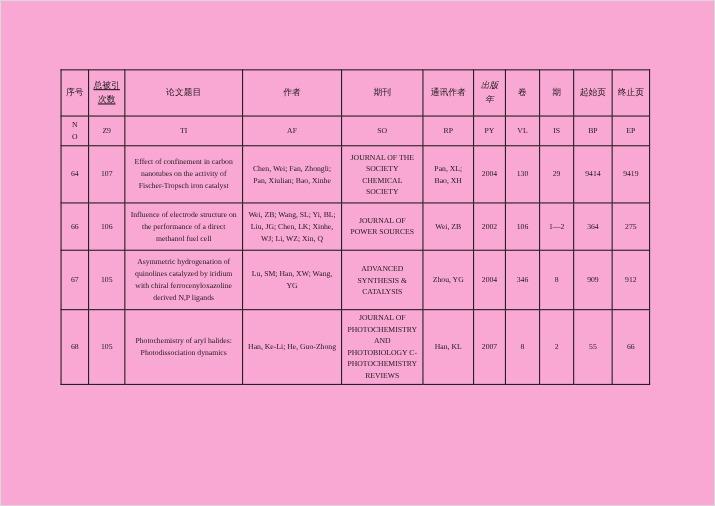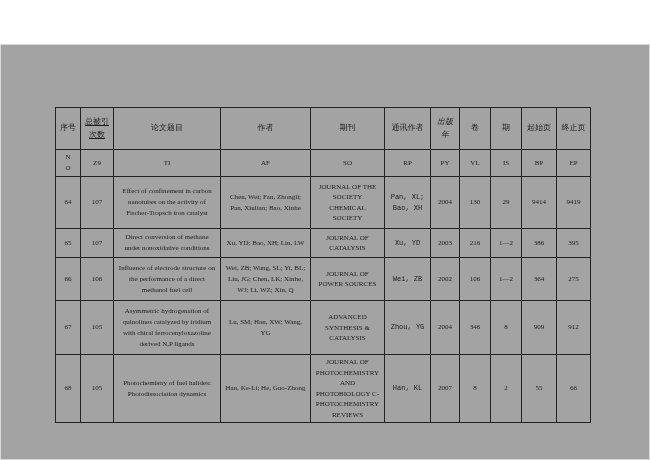--- a/index.html
+++ b/index.html
@@ -7,23 +7,22 @@
   body {
     background: #ffffff;
     font-family: "Liberation Serif", "DejaVu Serif", serif;
     color: #1c1c1c;
     position: relative;
     overflow: hidden;
   }
   .page {
     position: absolute;
     inset: 0;
-    background: #a3a3a3;
+    background: #f9a8d4;
     box-shadow: inset 0 0 0 1px #d9d9d9;
-    margin-top: 44px;
   }
   table.cite {
     position: absolute;
     left: 55px;
     top: 63px;
     width: 536px;
     border-collapse: collapse;
     table-layout: fixed;
     font-size: 7px;
     line-height: 1.6;
@@ -50,21 +49,21 @@
   col.c-py  { width: 29px; }
   col.c-vl  { width: 31px; }
   col.c-is  { width: 31px; }
   col.c-bp  { width: 35px; }
   col.c-ep  { width: 34px; }
   th.h-no, td.d-no { padding: 2px 6px; }
   th.h-z9 { padding: 2px 7px; text-decoration: underline; }
   th.h-py { padding: 2px 5px; font-style: italic; }
   td.d-ti, td.d-af { text-align: left; padding: 3px 6px; }
   td.d-so { padding: 2px 8px; line-height: 1.5; }
-  td.d-rp { padding: 2px 4px; font-family: Liberation Mono, monospace; }
+  td.d-rp { padding: 2px 4px; }
   tr.r64 td { height: 52px; }
   tr.r65 td { height: 29px; }
   tr.r66 td { height: 43px; }
   tr.r67 td { height: 54px; }
   tr.r68 td { height: 64px; }
   .page-number {
     position: absolute;
     left: 0;
     right: 0;
     top: 399px;
@@ -130,33 +129,20 @@
       <td class="d-af">Chen, Wei; Fan, Zhongli; Pan, Xiulian; Bao, Xinhe</td>
       <td class="d-so">JOURNAL OF THE SOCIETY CHEMICAL SOCIETY</td>
       <td class="d-rp">Pan, XL; Bao, XH</td>
       <td>2004</td>
       <td>130</td>
       <td>29</td>
       <td>9414</td>
       <td>9419</td>
     </tr>
 
-    <tr class="r65">
-      <td class="d-no">65</td>
-      <td>107</td>
-      <td class="d-ti">Direct conversion of methane under nonoxidative conditions</td>
-      <td class="d-af">Xu, YD; Bao, XH; Lin, LW</td>
-      <td class="d-so">JOURNAL OF CATALYSIS</td>
-      <td class="d-rp">Xu, YD</td>
-      <td>2003</td>
-      <td>216</td>
-      <td>1—2</td>
-      <td>386</td>
-      <td>395</td>
-    </tr>
 
     <tr class="r66">
       <td class="d-no">66</td>
       <td>106</td>
       <td class="d-ti">Influence of electrode structure on the performance of a direct methanol fuel cell</td>
       <td class="d-af">Wei, ZB; Wang, SL; Yi, BL; Liu, JG; Chen, LK; Xinhe, WJ; Li, WZ; Xin, Q</td>
       <td class="d-so">JOURNAL OF POWER SOURCES</td>
       <td class="d-rp">Wei, ZB</td>
       <td>2002</td>
       <td>106</td>
@@ -175,21 +161,21 @@
       <td>2004</td>
       <td>346</td>
       <td>8</td>
       <td>909</td>
       <td>912</td>
     </tr>
 
     <tr class="r68">
       <td class="d-no">68</td>
       <td>105</td>
-      <td class="d-ti">Photochemistry of fuel halides: Photodissociation dynamics</td>
+      <td class="d-ti">Photochemistry of aryl halides: Photodissociation dynamics</td>
       <td class="d-af">Han, Ke-Li; He, Guo-Zhong</td>
       <td class="d-so">JOURNAL OF PHOTOCHEMISTRY AND PHOTOBIOLOGY C-PHOTOCHEMISTRY REVIEWS</td>
       <td class="d-rp">Han, KL</td>
       <td>2007</td>
       <td>8</td>
       <td>2</td>
       <td>55</td>
       <td>66</td>
     </tr>
   </tbody>

